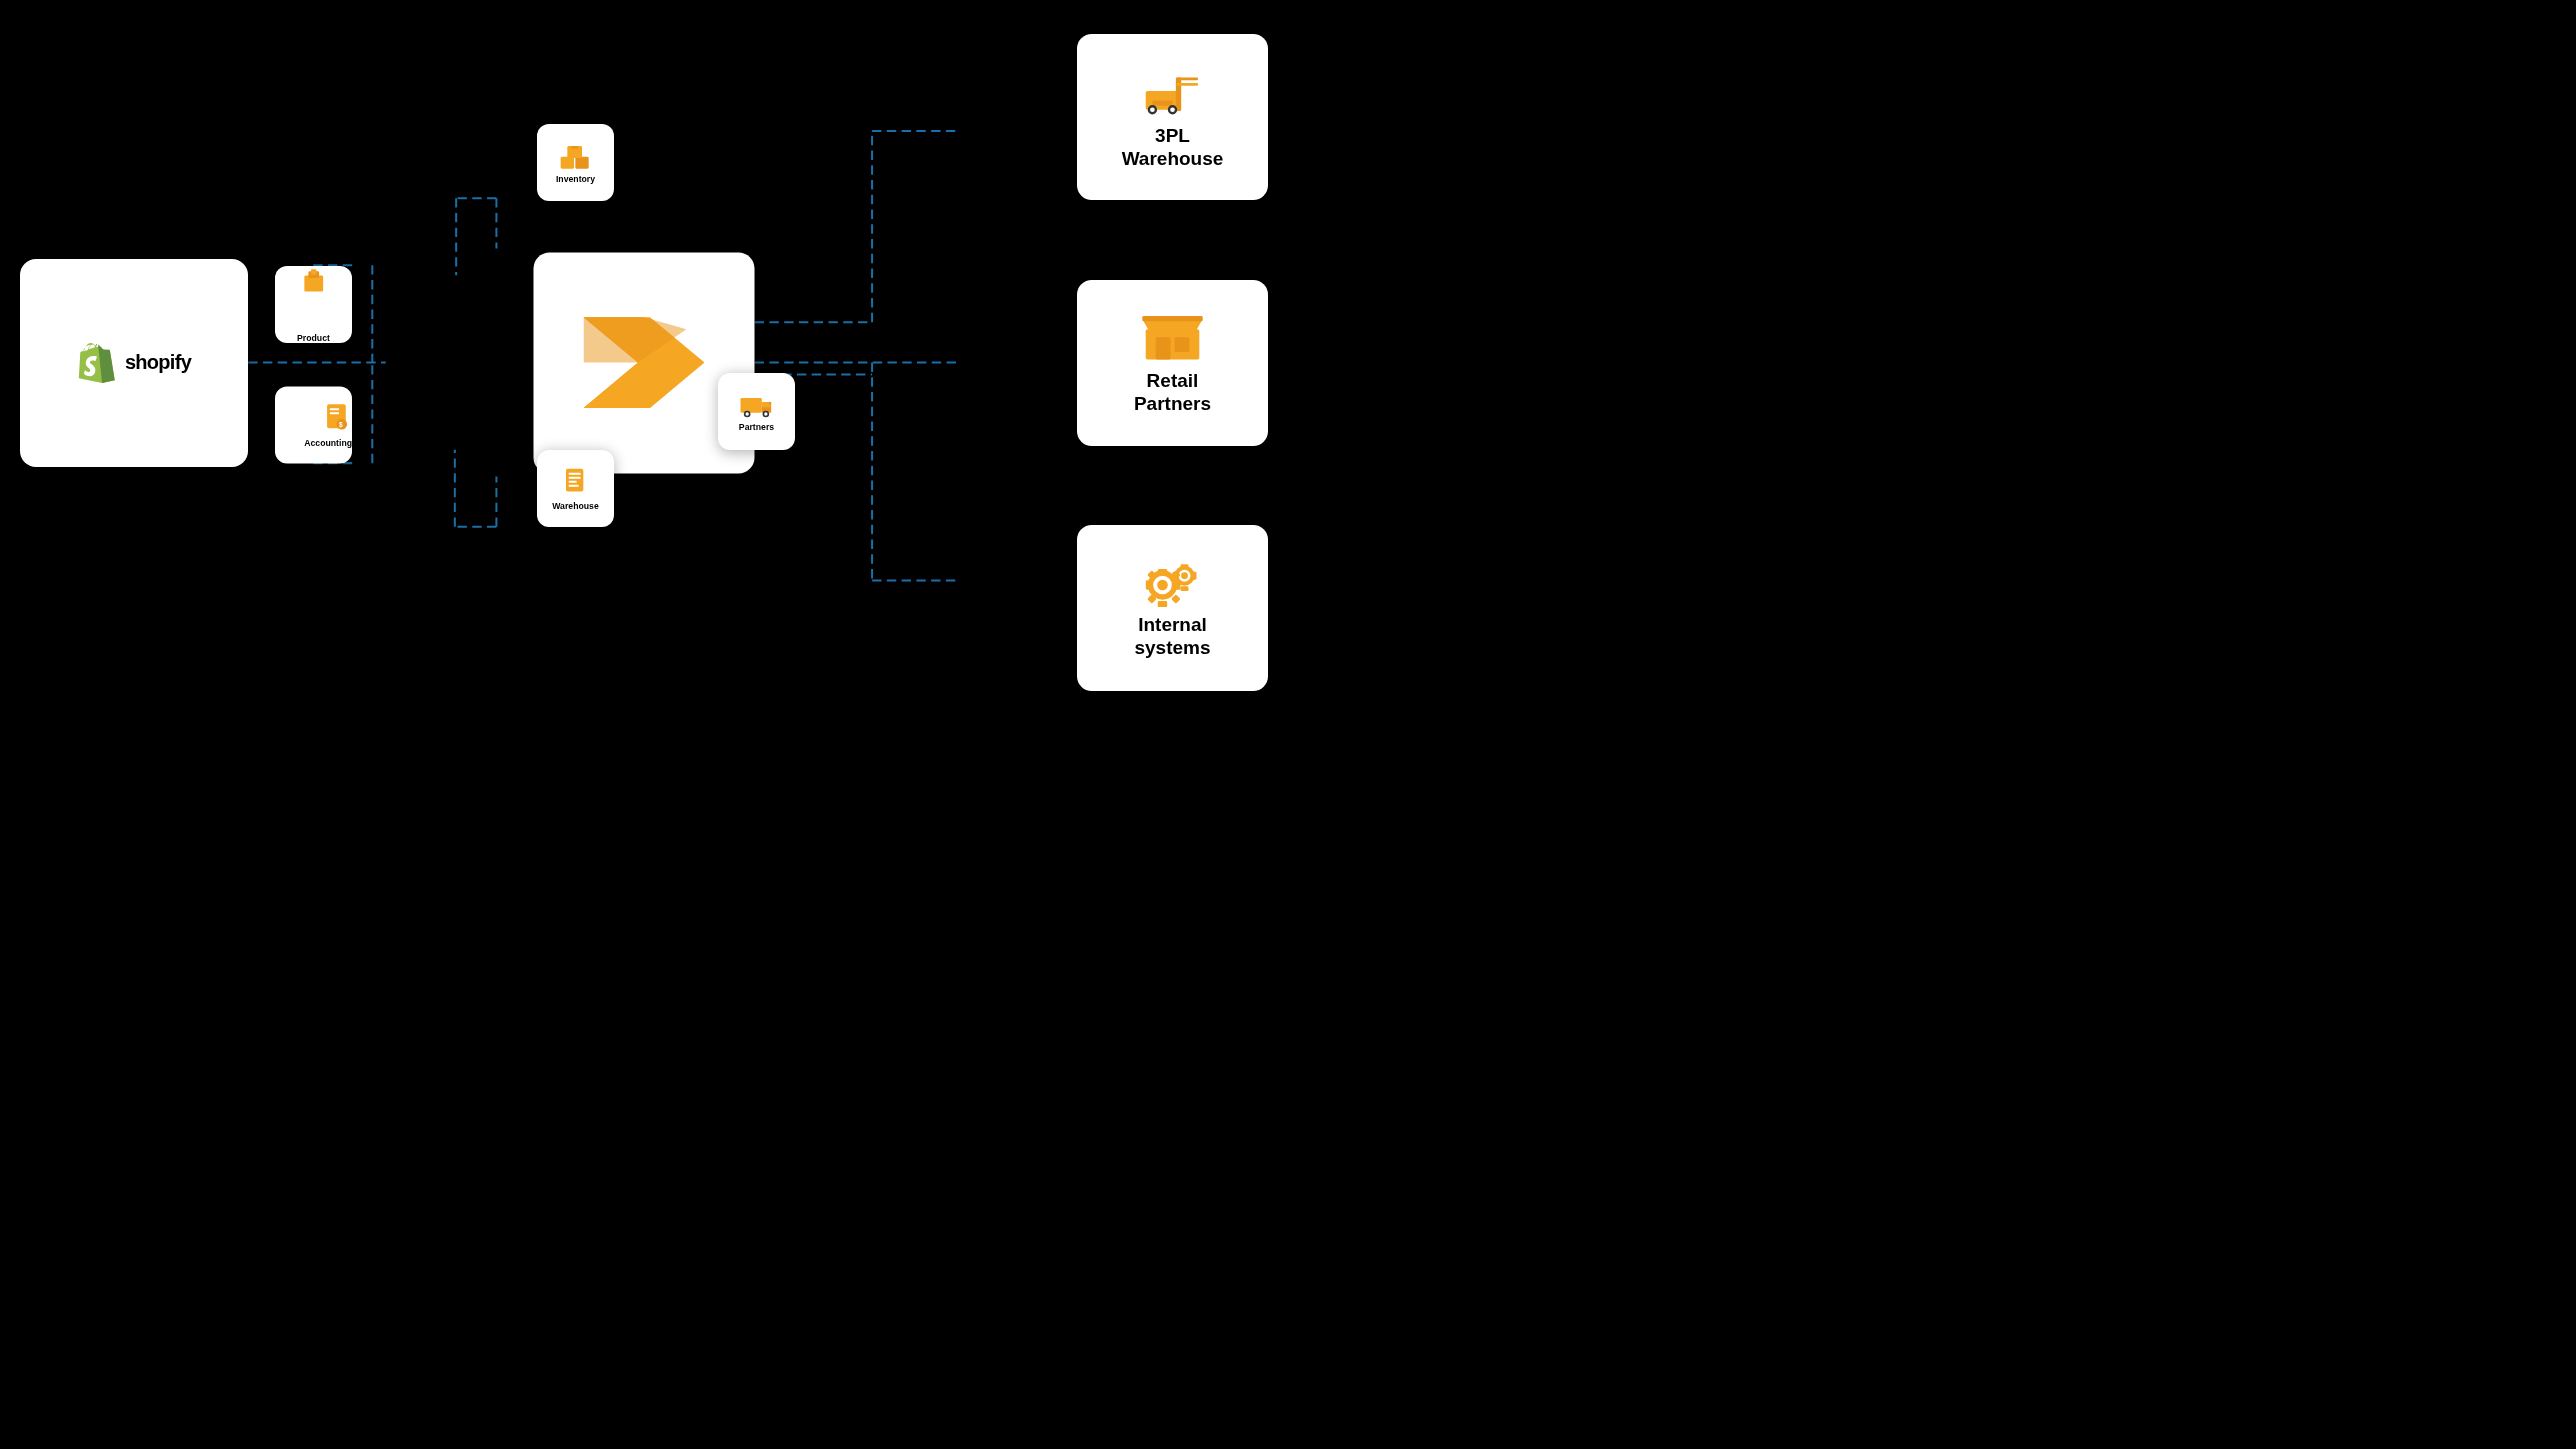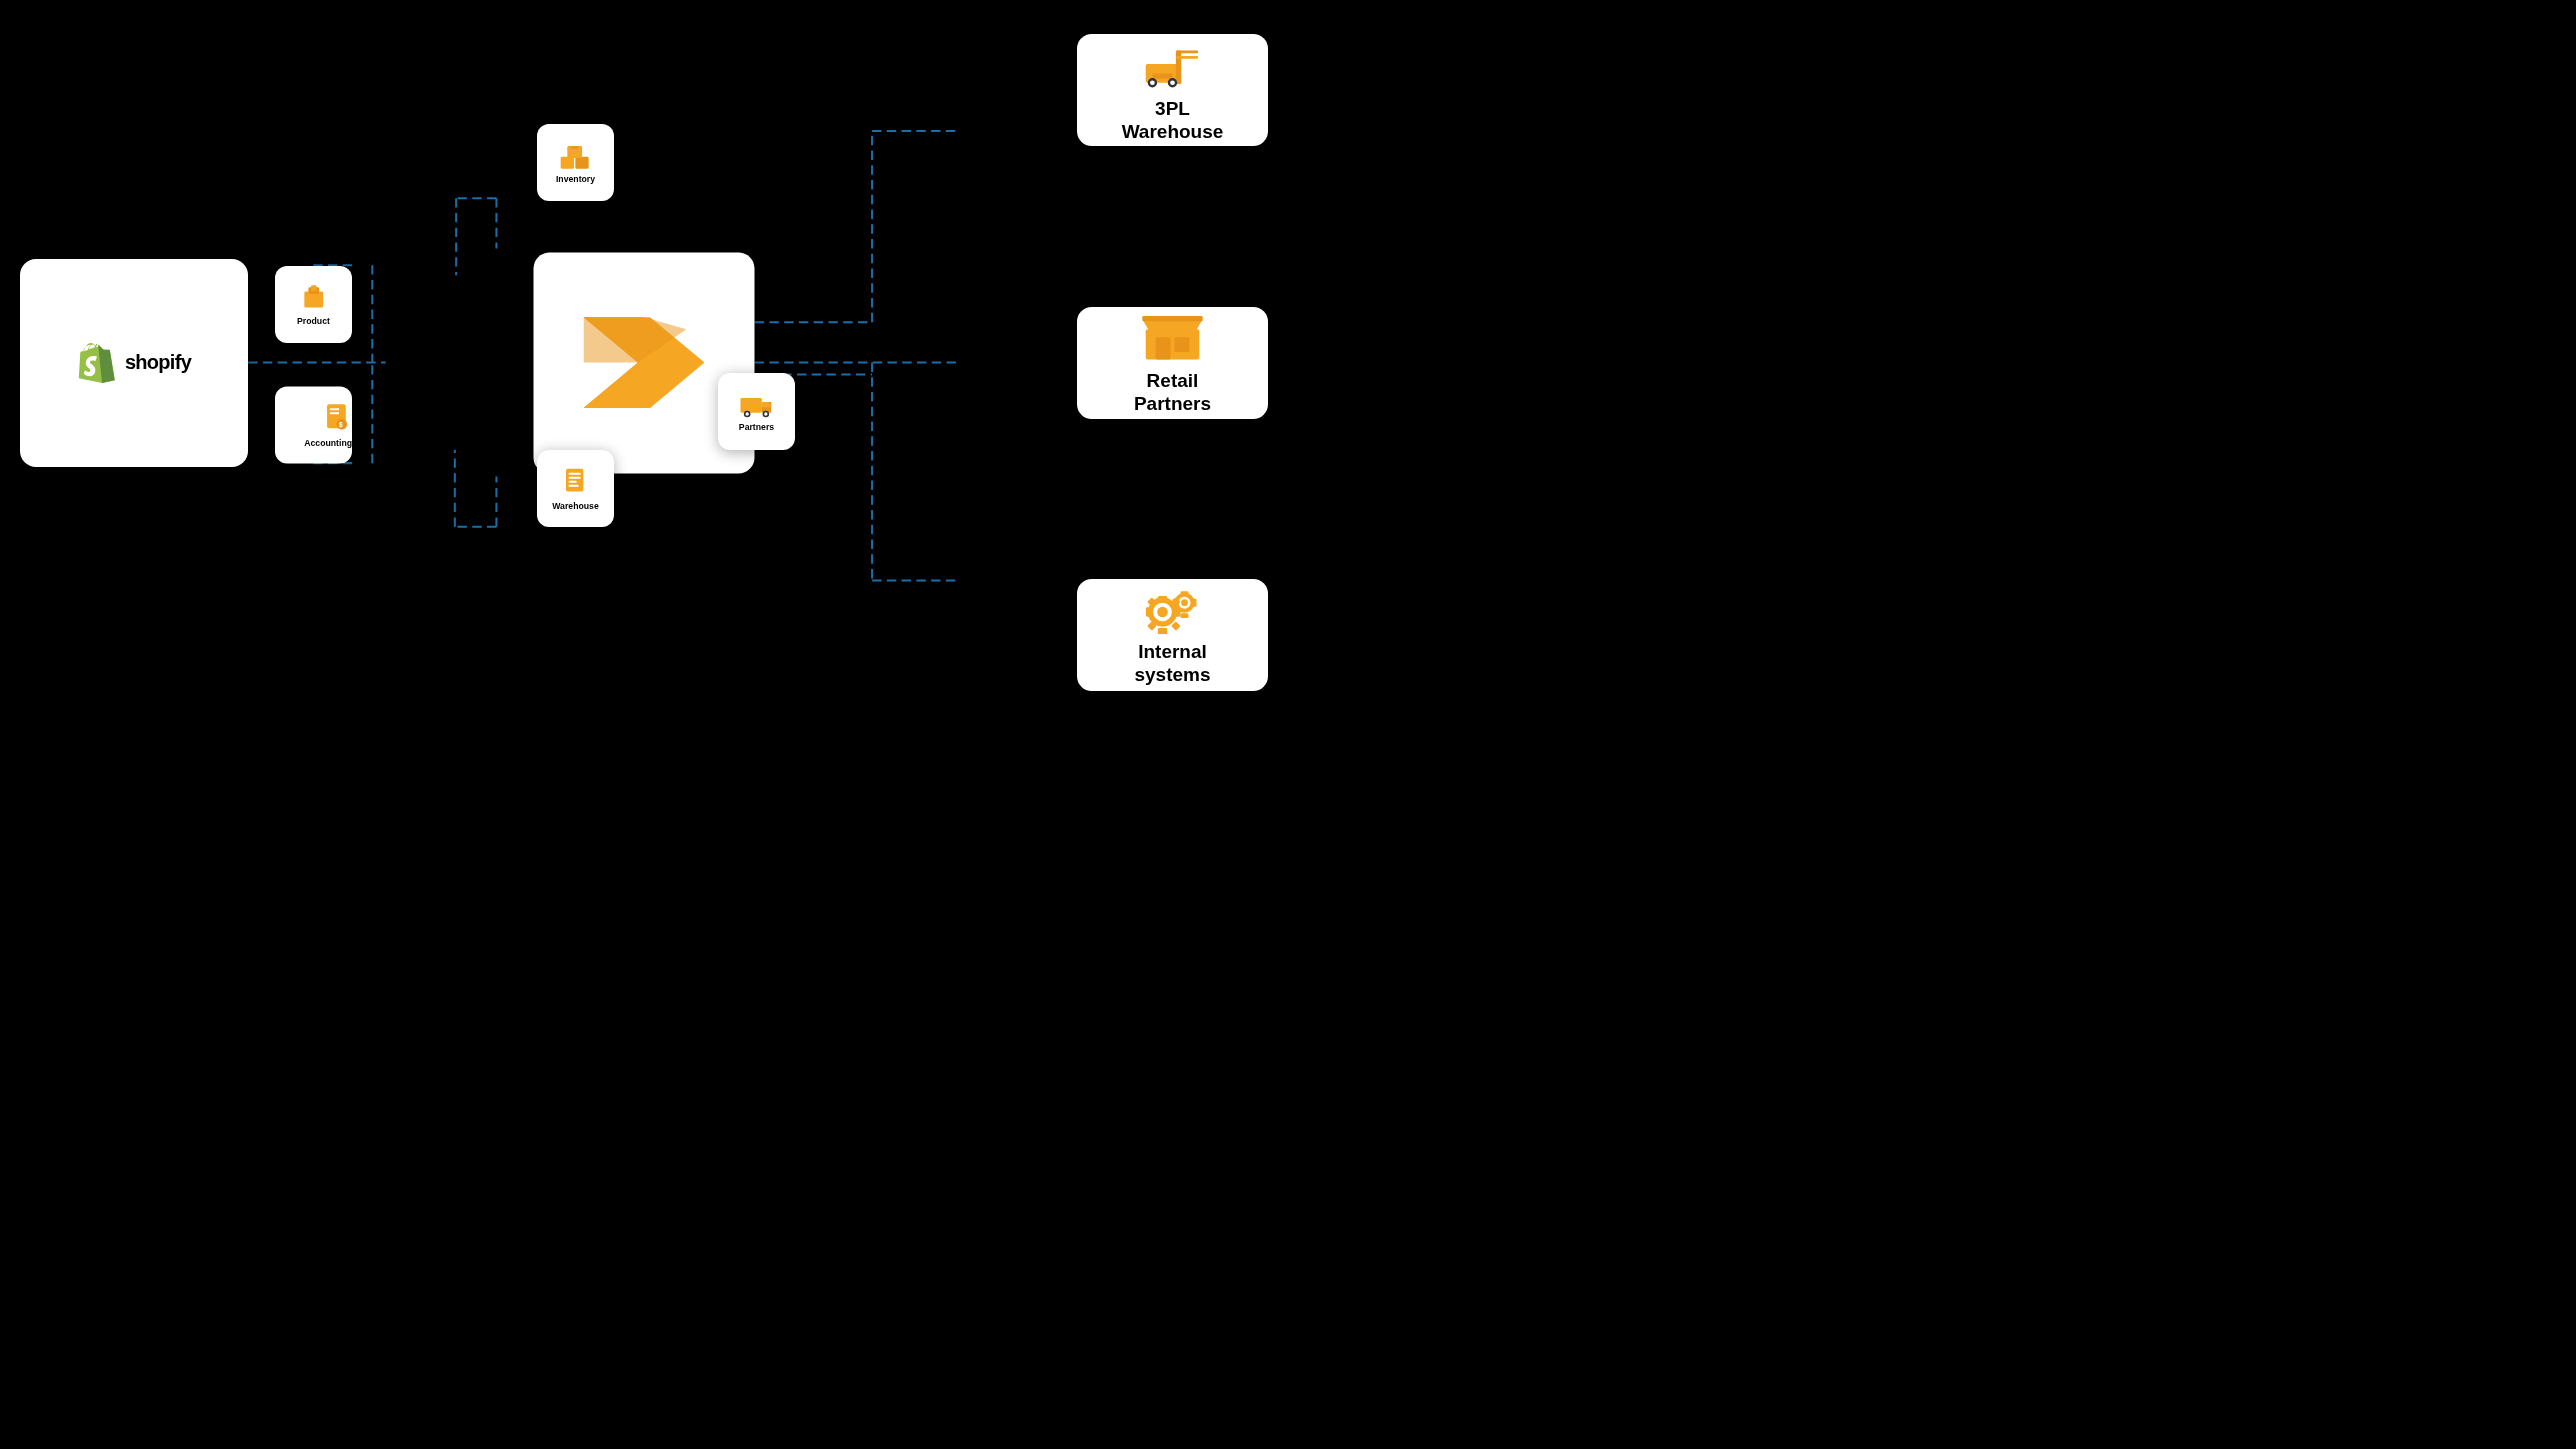--- a/index.html
+++ b/index.html
@@ -95,20 +95,21 @@
       font-weight: 700;
       color: #000;
       text-align: center;
     }
 
     
     .product-box {
       left: 275px;
       top: 50%;
       transform: translateY(-97px);
+      justify-content: space-between;
     }
 
     
     .accounting-box {
       left: 275px;
       top: 50%;
       transform: translateY(23.5px);
       align-items: flex-end;
     }
 
@@ -129,21 +130,21 @@
     
     .shipment-box {
       left: 50%;
       top: 50%;
       transform: translate(74px, 10px);
     }
 
     
     .right-box {
       width: 191px;
-      height: 112px;
+      height: 166px;
       right: 20px;
       border-radius: 14.8px;
     }
 
     .warehouse-box {
       top: 34px;
     }
 
     .retail-box {
       top: 50%;

